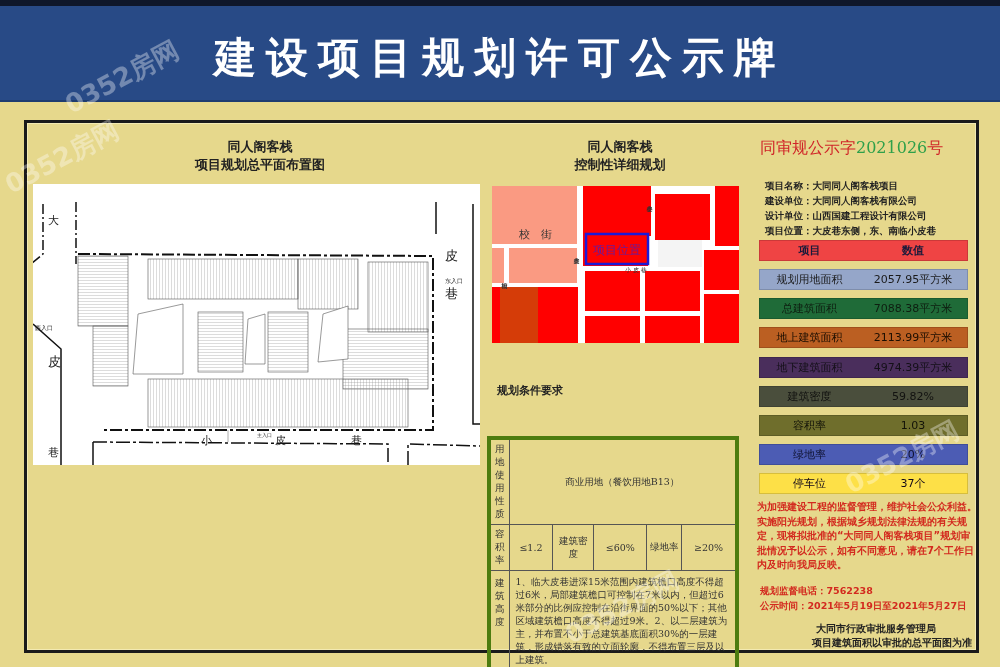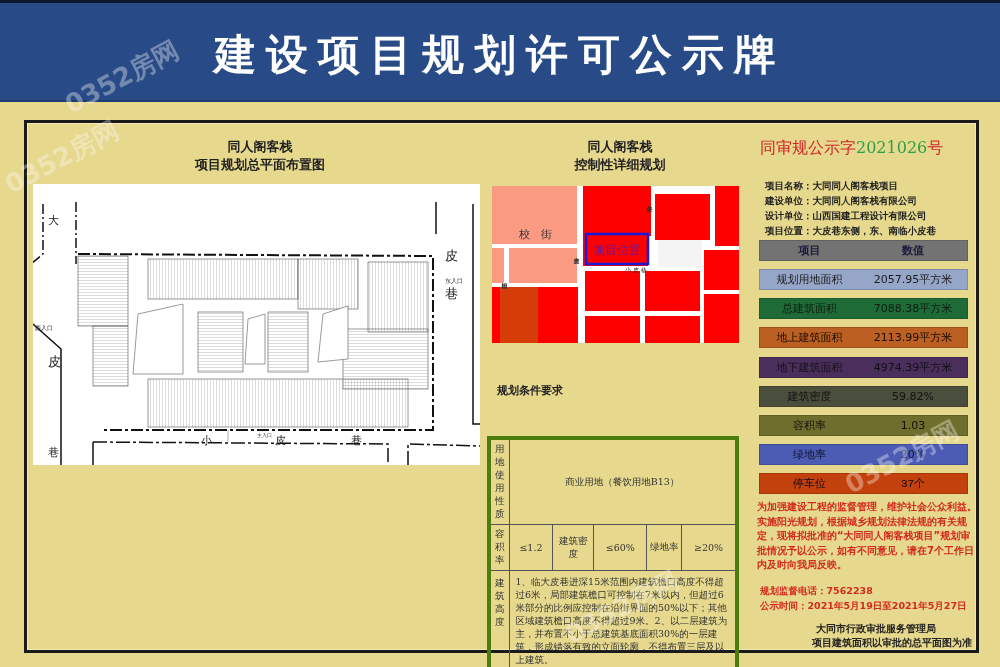--- a/index.html
+++ b/index.html
@@ -1,20 +1,20 @@
 <!DOCTYPE html>
 <html><head>
 <meta charset="utf-8">
 <style>
   * { box-sizing: border-box; margin: 0; padding: 0; }
   html, body { width: 1000px; height: 667px; overflow: hidden; }
   body { background: #e6d88c; font-family: "DejaVu Serif", "Liberation Serif", serif; position: relative; }
 
   .header { position: absolute; left: 0; top: 0; width: 1000px; height: 102px;
-    background: #284a86; border-top: 3px solid #0f172a; border-bottom: 2px solid #1e3c70; }
+    background: #284a86; border-top: 6px solid #0f172a; border-bottom: 2px solid #1e3c70; }
   .header-title { position: absolute; left: 0; right: 0; top: 24px; text-align: center;
     color: #ffffff; font-family: "DejaVu Sans", sans-serif; font-weight: bold; font-size: 42px; letter-spacing: 10px; }
 
   .frame { position: absolute; left: 24px; top: 120px; width: 955px; height: 533px;
     border: 3px solid #1a1a1a; box-shadow: inset 0 0 0 1px #f3eab2; }
 
   .section-title { position: absolute; text-align: center; font-weight: bold; color: #222; font-size: 13px; line-height: 18px; }
 
   .site-plan { position: absolute; left: 33px; top: 184px; width: 447px; height: 281px; background: #ffffff; overflow: hidden; }
   .site-plan svg { width: 100%; height: 100%; display: block; }
@@ -176,21 +176,21 @@
   <span>同审规公示字</span><span class="num">2021026</span><span>号</span>
 </div>
 
 <div class="info-list">
   <div><span>项目名称：</span><span>大同同人阁客栈项目</span></div>
   <div><span>建设单位：</span><span>大同同人阁客栈有限公司</span></div>
   <div><span>设计单位：</span><span>山西国建工程设计有限公司</span></div>
   <div><span>项目位置：</span><span>大皮巷东侧，东、南临小皮巷</span></div>
 </div>
 
-<div class="stat-row" style="top:240px; background:#737373; color:#1a1a3a; font-weight:bold;justify-content:space-between;">
+<div class="stat-row" style="top:240px; background:#ef4444; color:#1a1a3a; font-weight:bold;justify-content:space-between;">
   <span class="k">项目</span>
   <span class="v">数值</span>
 </div>
 <div class="stat-row" style="top:269px; background:#95a6c9; color:#1a1a1a;">
   <span class="k">规划用地面积</span>
   <span class="v">2057.95平方米</span>
 </div>
 <div class="stat-row" style="top:298px; background:#1f6b38; color:#0e1e10;">
   <span class="k">总建筑面积</span>
   <span class="v">7088.38平方米</span>
@@ -208,21 +208,21 @@
   <span class="v">59.82%</span>
 </div>
 <div class="stat-row" style="top:415px; background:#6f6e2c; color:#121208;">
   <span class="k">容积率</span>
   <span class="v">1.03</span>
 </div>
 <div class="stat-row" style="top:444px; background:#4c5cb4; color:#0f1230;">
   <span class="k">绿地率</span>
   <span class="v">20%</span>
 </div>
-<div class="stat-row" style="top:473px; background:#c2410c; color:#120818;font-family:Liberation Mono, monospace;">
+<div class="stat-row" style="top:473px; background:#fde047; color:#120818;">
   <span class="k">停车位</span>
   <span class="v">37个</span>
 </div>
 
 <div class="red-notice">为加强建设工程的监督管理，维护社会公众利益。实施阳光规划，根据城乡规划法律法规的有关规定，现将拟批准的“大同同人阁客栈项目”规划审批情况予以公示，如有不同意见，请在7个工作日内及时向我局反映。</div>
 <div class="contact">
   <div><span>规划监督电话：</span><span>7562238</span></div>
   <div><span>公示时间：</span><span>2021年5月19日至2021年5月27日</span></div>
 </div>
 

